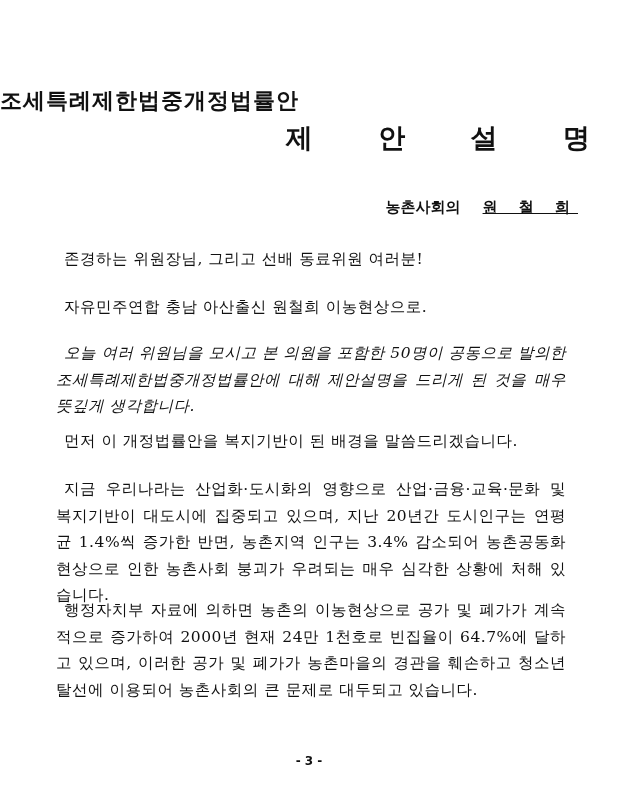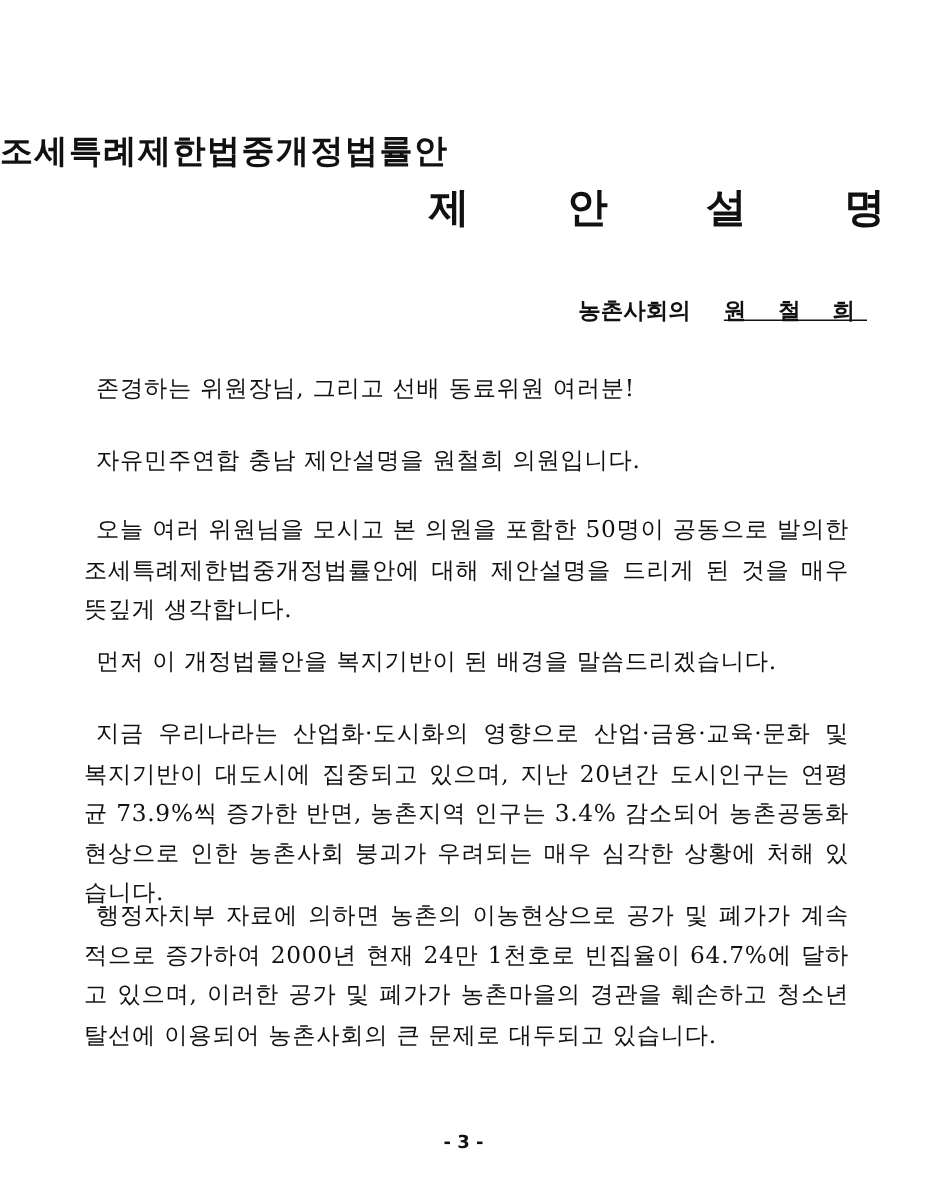--- a/index.html
+++ b/index.html
@@ -20,19 +20,19 @@
 <body>
 
 <div class="title1">조세특례제한법중개정법률안</div>
 <div class="title2">제 안 설 명</div>
 
 <div class="author">
   <span>농촌사회의</span><span class="name">원 철 희</span>
 </div>
 
 <p class="para" style="top:246px; margin:0; padding-left:8px;">존경하는 위원장님, 그리고 선배 동료위원 여러분!</p>
-<p class="para" style="top:294px; margin:0; padding-left:8px;">자유민주연합 충남 제안설명을 원철희 의원입니다.</p>
-<p class="para" style="top:340px; margin:0; text-indent:8px;">오늘 여러 위원님을 모시고 본 의원을 포함한 50명이 공동으로 발의한 조세특례제한법중개정법률안에 대해 제안설명을 드리게 된 것을 매우 뜻깊게 생각합니다.</p>
+<p class="para" style="top:294px; margin:0; padding-left:8px;">자유민주연합 충남 아산출신 원철희 이농현상으로.</p>
+<p class="para" style="top:340px; margin:0; text-indent:8px;font-style:italic;">오늘 여러 위원님을 모시고 본 의원을 포함한 50명이 공동으로 발의한 조세특례제한법중개정법률안에 대해 제안설명을 드리게 된 것을 매우 뜻깊게 생각합니다.</p>
 <p class="para" style="top:428px; margin:0; padding-left:8px;">먼저 이 개정법률안을 복지기반이 된 배경을 말씀드리겠습니다.</p>
-<p class="para" style="top:476px; margin:0; text-indent:8px;">지금 우리나라는 산업화·도시화의 영향으로 산업·금융·교육·문화 및 복지기반이 대도시에 집중되고 있으며, 지난 20년간 도시인구는 연평균 73.9%씩 증가한 반면, 농촌지역 인구는 3.4% 감소되어 농촌공동화현상으로 인한 농촌사회 붕괴가 우려되는 매우 심각한 상황에 처해 있습니다.</p>
+<p class="para" style="top:476px; margin:0; text-indent:8px;">지금 우리나라는 산업화·도시화의 영향으로 산업·금융·교육·문화 및 복지기반이 대도시에 집중되고 있으며, 지난 20년간 도시인구는 연평균 1.4%씩 증가한 반면, 농촌지역 인구는 3.4% 감소되어 농촌공동화현상으로 인한 농촌사회 붕괴가 우려되는 매우 심각한 상황에 처해 있습니다.</p>
 <p class="para" style="top:597px; margin:0; text-indent:8px;">행정자치부 자료에 의하면 농촌의 이농현상으로 공가 및 폐가가 계속적으로 증가하여 2000년 현재 24만 1천호로 빈집율이 64.7%에 달하고 있으며, 이러한 공가 및 폐가가 농촌마을의 경관을 훼손하고 청소년 탈선에 이용되어 농촌사회의 큰 문제로 대두되고 있습니다.</p>
 
 <div class="pagenum">- 3 -</div>
 
 </body></html>

